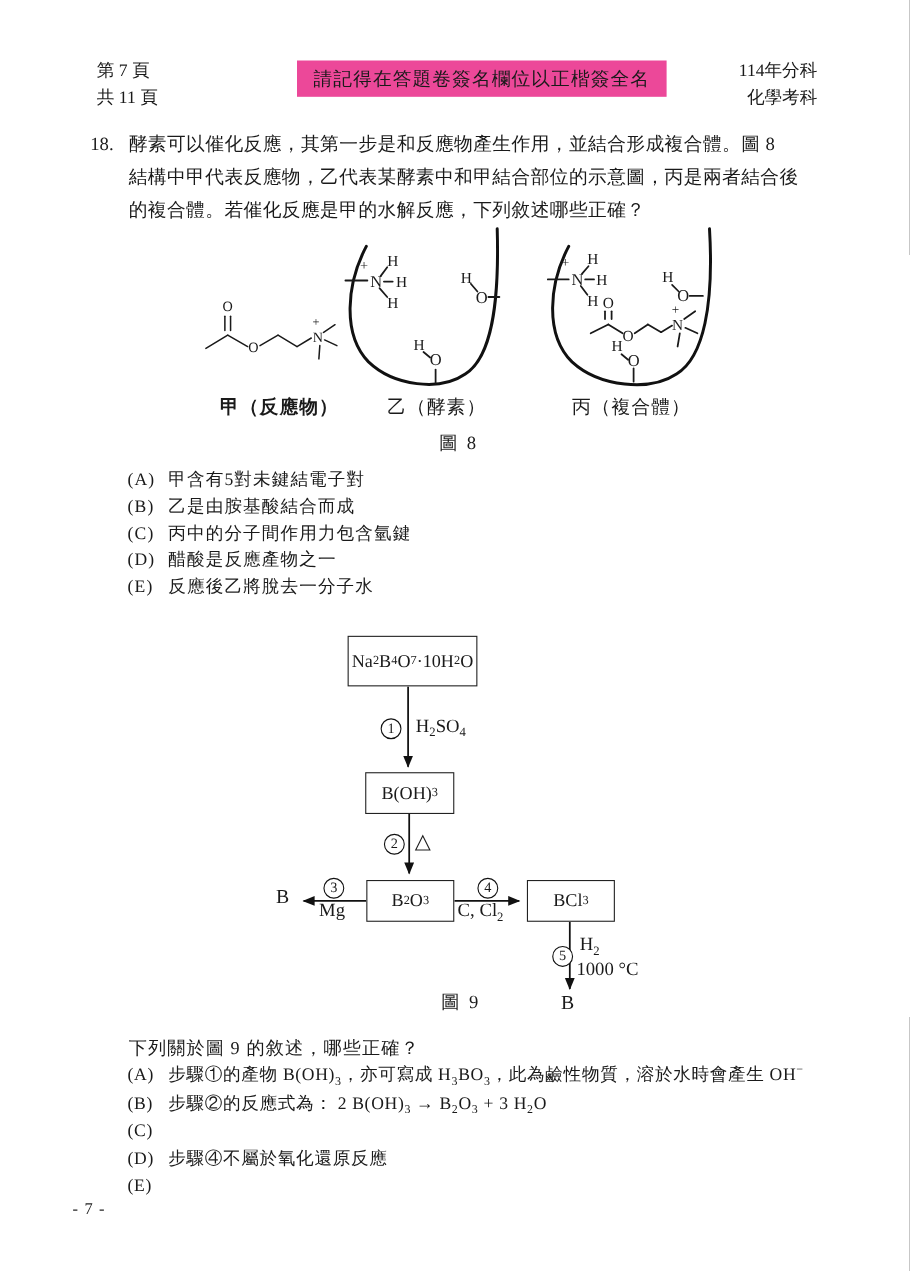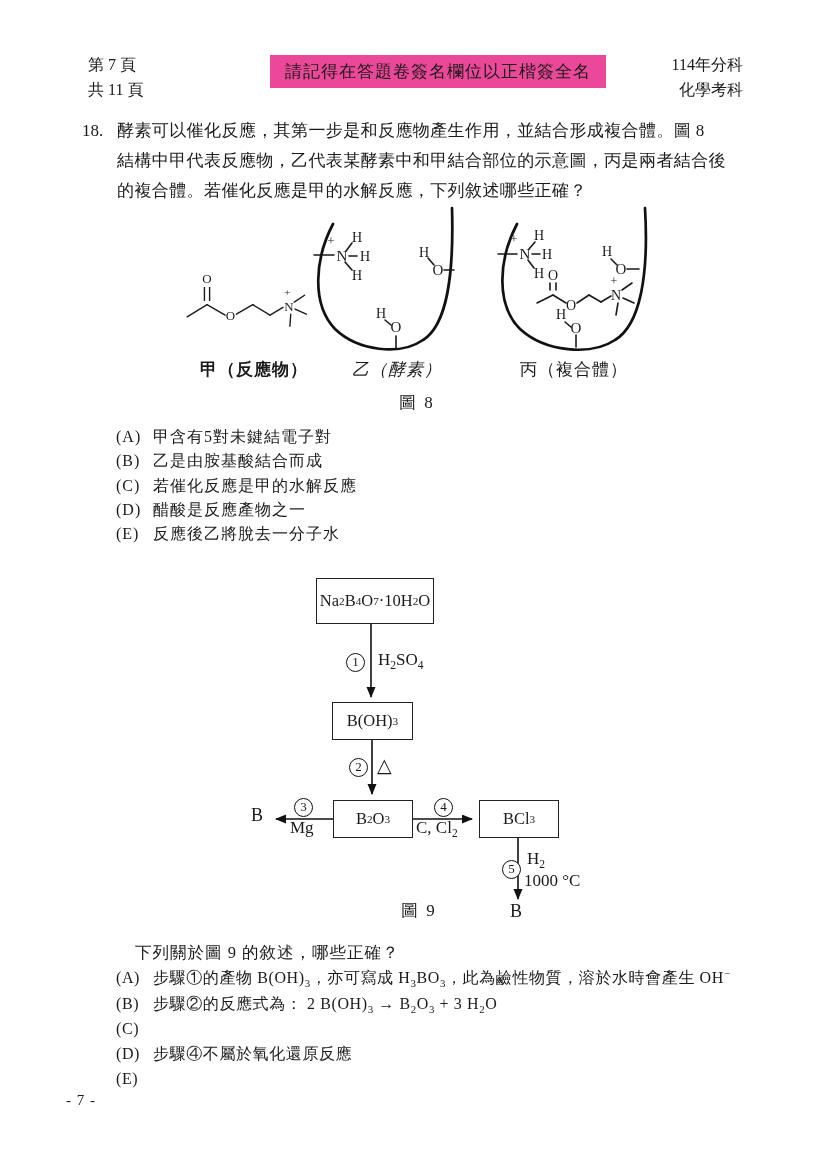--- a/index.html
+++ b/index.html
@@ -23,21 +23,21 @@
   .fig-caption{font-size:17px;letter-spacing:2px;white-space:nowrap;}
   svg text{fill:#1a1a1a;font-family:"Liberation Serif","DejaVu Serif",serif;}
   svg .bond{stroke:#1a1a1a;stroke-width:1.6;fill:none;stroke-linecap:round;}
   svg .pocket{stroke:#111;stroke-width:2.7;fill:none;stroke-linecap:round;}
   
   .opts{display:block;}
   .opt-row{display:flex;white-space:nowrap;}
   .opt-label{flex:0 0 37px;}
   .q18-opts .opt-row{font-size:16px;line-height:24.3px;letter-spacing:1px;}
   .q19-rows .opt-row{font-size:16px;line-height:25.3px;letter-spacing:0.6px;}
-  .subq{font-size:16.5px;line-height:25.3px;letter-spacing:1px;margin-left:19px;white-space:nowrap;}
+  .subq{font-size:16.5px;line-height:25.3px;letter-spacing:1px;margin-left:1px;white-space:nowrap;}
   sub{font-size:68%;line-height:0;}
   sup{font-size:68%;line-height:0;}
   
   .fbox{position:absolute;box-sizing:border-box;border:1.6px solid #222;
         display:flex;align-items:center;justify-content:center;
         font-size:16.5px;background:#fff;white-space:nowrap;}
   .step{position:absolute;box-sizing:border-box;width:19px;height:19px;border:1.4px solid #111;
         border-radius:50%;font-size:13px;line-height:16px;text-align:center;background:#fff;}
   .reagent{position:absolute;font-size:17px;white-space:nowrap;}
   .product{position:absolute;font-size:18px;white-space:nowrap;}
@@ -143,37 +143,37 @@
       <text x="134" y="76" font-size="15" text-anchor="middle">O</text>
       <text x="74" y="121" font-size="14" text-anchor="middle">H</text>
       <text x="89" y="135" font-size="15" text-anchor="middle">O</text>
       <text x="66" y="82" font-size="14" text-anchor="middle">O</text>
       <text x="84" y="112" font-size="14" text-anchor="middle">O</text>
       <text x="129" y="102" font-size="14" text-anchor="middle">N</text>
       <text x="127" y="87" font-size="12" text-anchor="middle">+</text>
     </svg>
 
     <div class="abs fig-label" style="left:200px;top:163px;font-weight:bold;">甲（反應物）</div>
-    <div class="abs fig-label" style="left:352px;top:163px;font-style:italic;">乙（酵素）</div>
+    <div class="abs fig-label" style="left:352px;top:163px;">乙（酵素）</div>
     <div class="abs fig-label" style="left:520px;top:163px;">丙（複合體）</div>
     <div class="abs fig-caption" style="left:399px;top:196px;">圖 8</div>
   </div>
 
   <div class="abs opts q18-opts" style="left:116px;top:425px;">
     <div class="opt-row">
       <span class="opt-label">(A)</span>
       <span>甲含有5對未鍵結電子對</span>
     </div>
     <div class="opt-row">
       <span class="opt-label">(B)</span>
       <span>乙是由胺基酸結合而成</span>
     </div>
     <div class="opt-row">
       <span class="opt-label">(C)</span>
-      <span>若催化反應是甲的水解反應</span>
+      <span>丙中的分子間作用力包含氫鍵</span>
     </div>
     <div class="opt-row">
       <span class="opt-label">(D)</span>
       <span>醋酸是反應產物之一</span>
     </div>
     <div class="opt-row">
       <span class="opt-label">(E)</span>
       <span>反應後乙將脫去一分子水</span>
     </div>
   </div>

